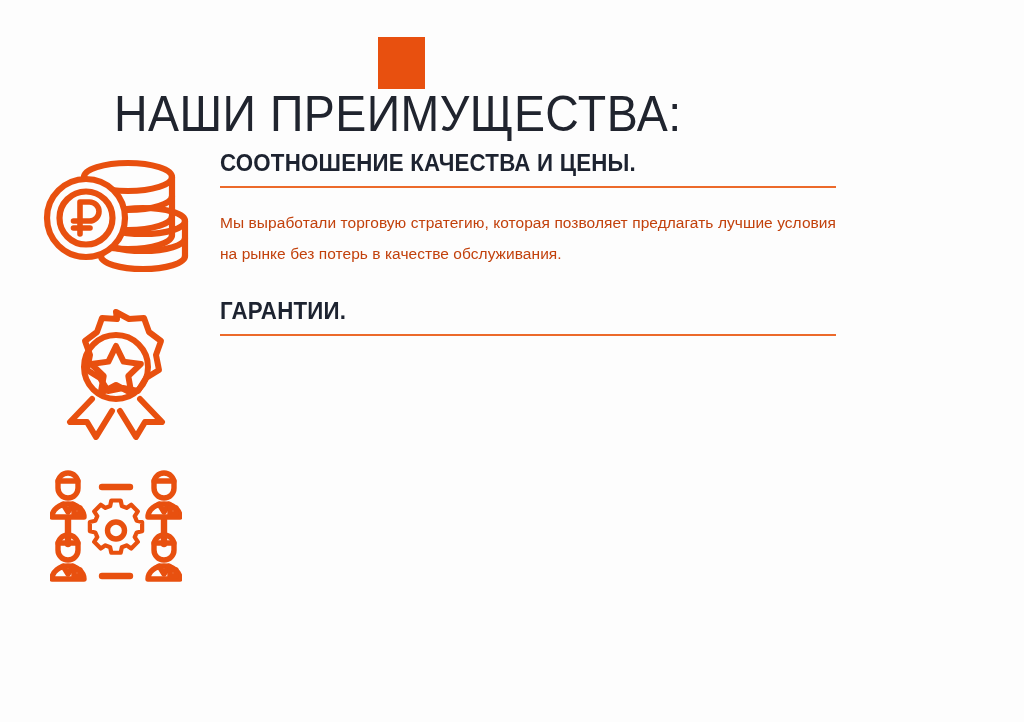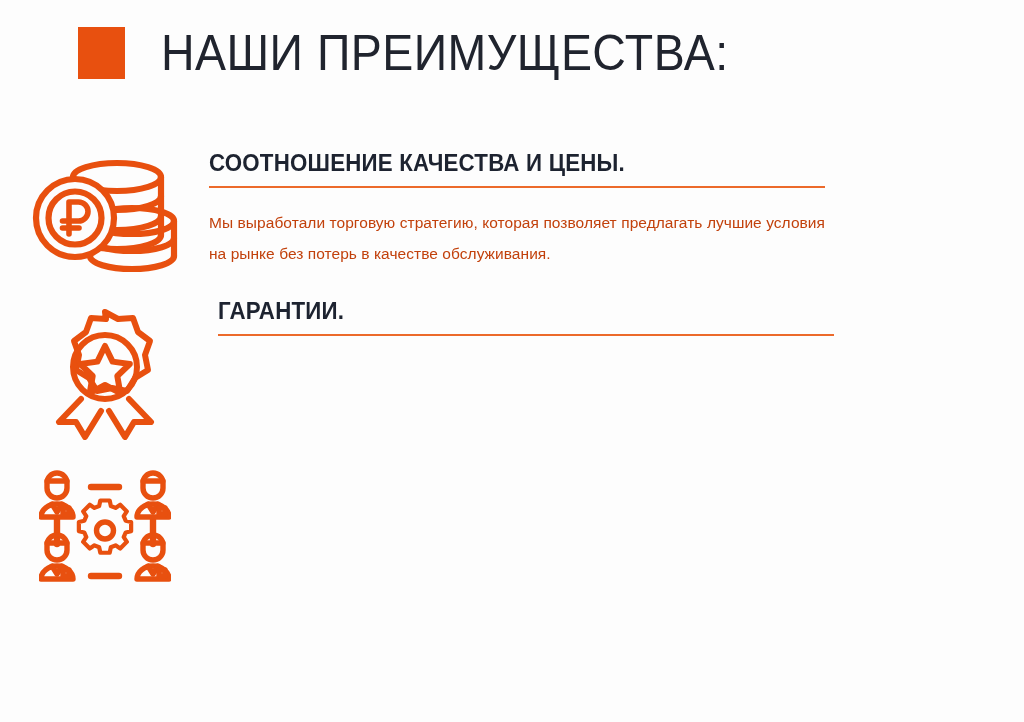--- a/index.html
+++ b/index.html
@@ -20,23 +20,24 @@
     position: relative;
     width: 1024px;
     height: 722px;
     box-sizing: border-box;
   }
 
   
   .title-row {
     position: absolute;
     left: 78px;
-    top: 27px;
+    top: 37px;
     display: flex;
     align-items: center;
+    flex-direction: column;
   }
   .title-square {
     width: 47px;
     height: 52px;
     background: #e8500f;
     flex: 0 0 auto;
   }
   .title-text {
     margin-left: 36px;
     font-size: 50px;
@@ -45,21 +46,21 @@
     color: #20242e;
     font-weight: 400;
     white-space: nowrap;
     transform: scaleX(0.93);
     transform-origin: left center;
   }
 
   
   .features {
     position: absolute;
-    left: 1px;
+    left: 12px;
     top: 150px;
     width: 844px;
   }
   .feature {
     position: relative;
     display: flex;
     align-items: flex-start;
   }
   .feature-icon {
     width: 208px;
@@ -100,21 +101,20 @@
     color: #c2410c;
     margin: 0;
     width: 616px;
     text-align: justify;
     letter-spacing: 0.05px;
   }
 
   
   .feature + .feature {
     margin-top: 24px;
-    gap: 9px;
   }
   .feature.f2 { margin-top: 22px; }
   .feature.f3 { margin-top: 22px; }
 </style>
 </head>
 <body>
 
 <div class="page">
 
   <div class="title-row">

